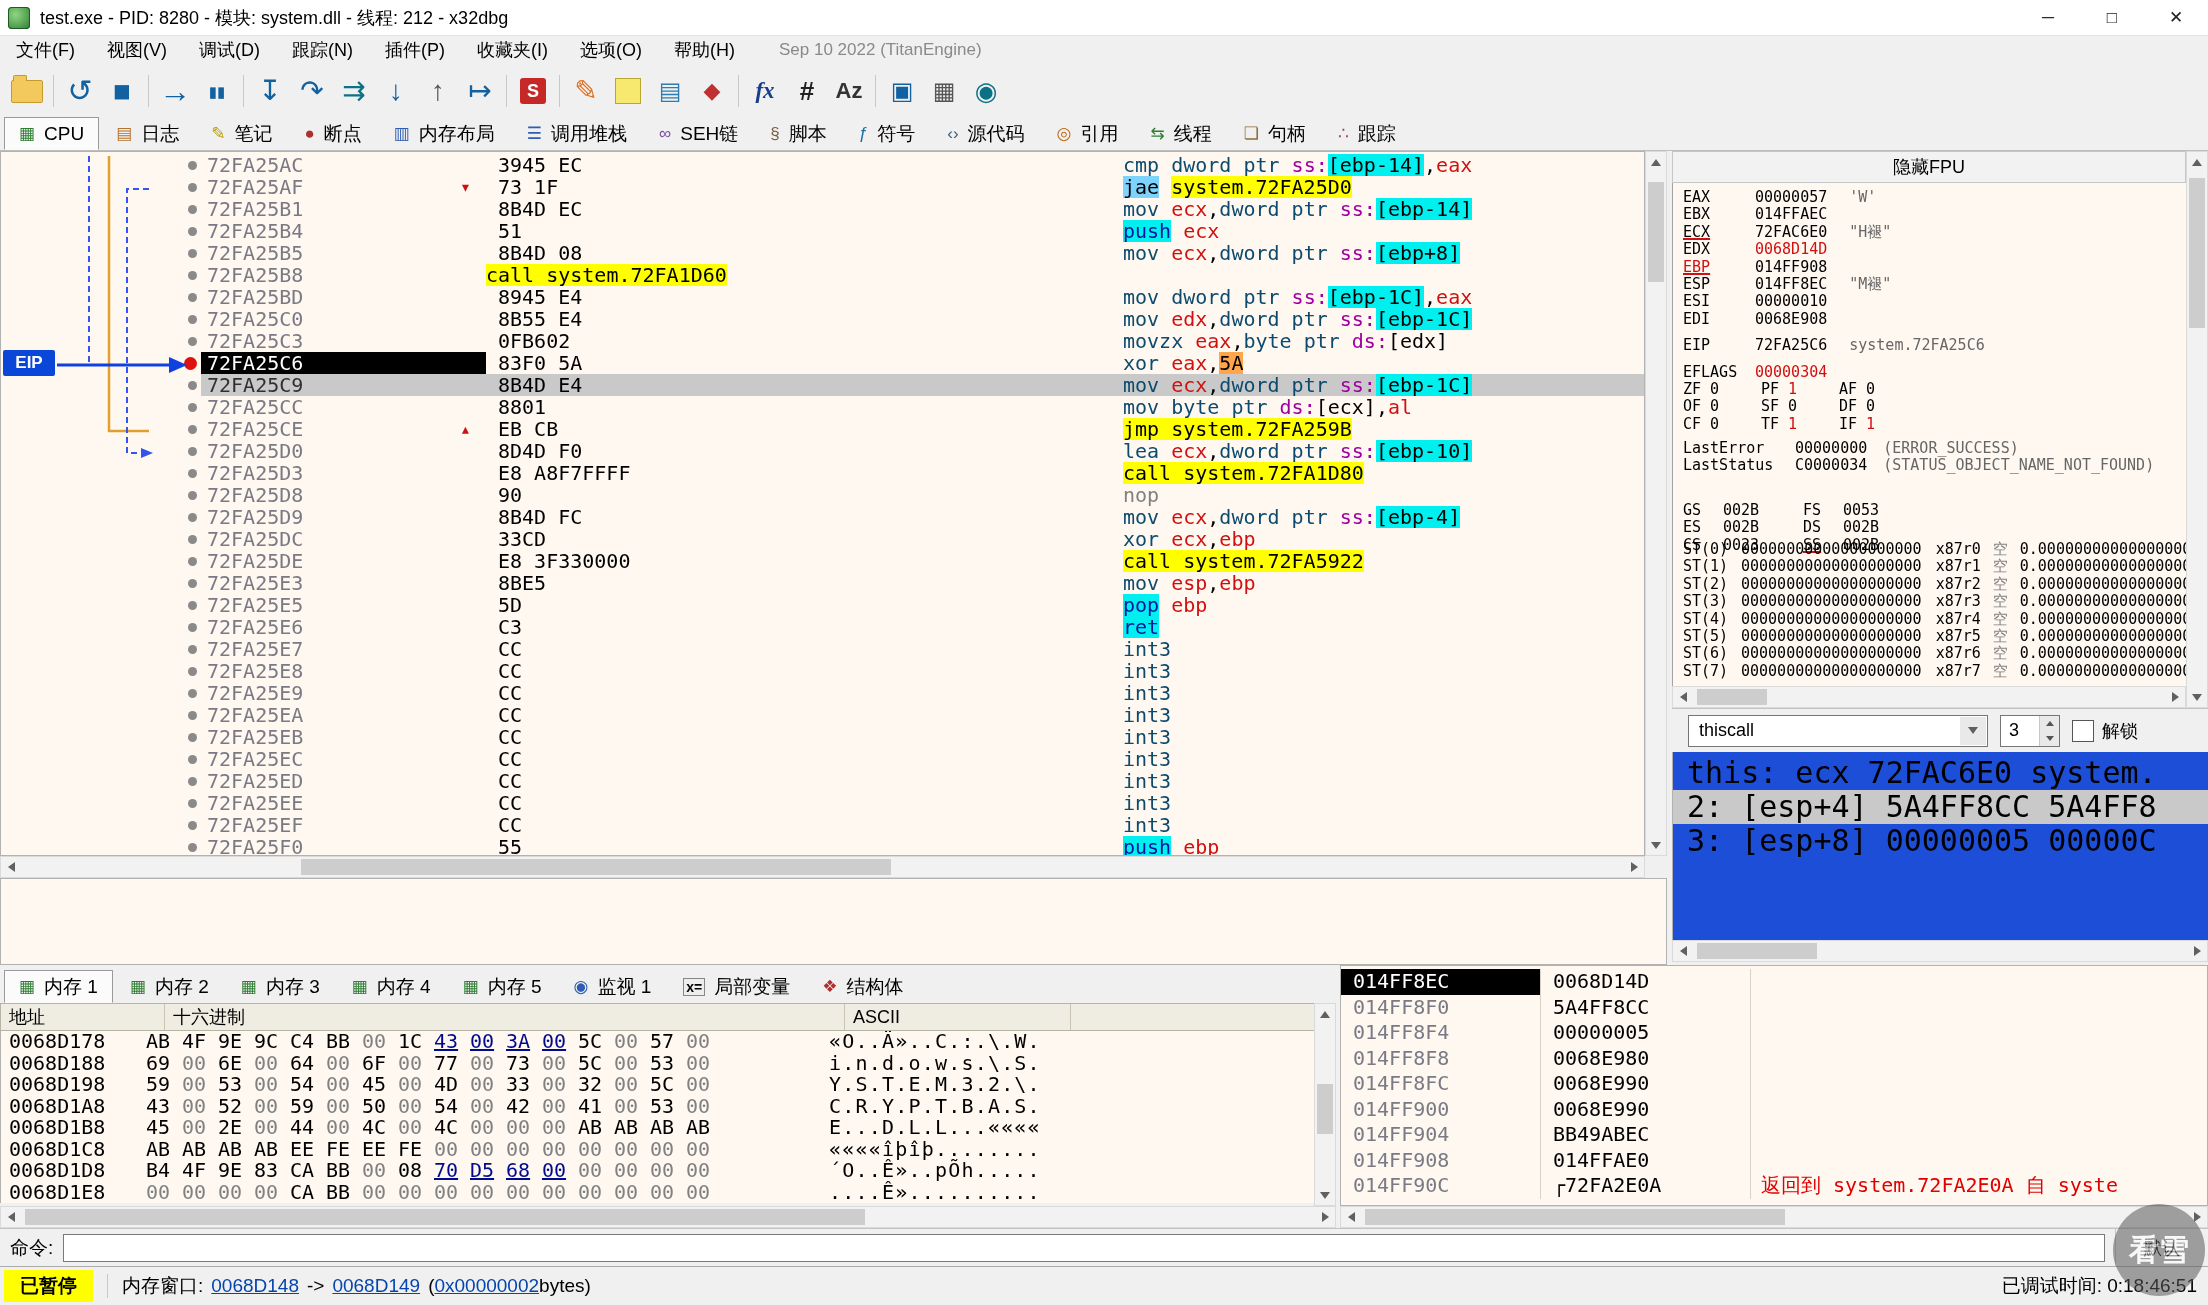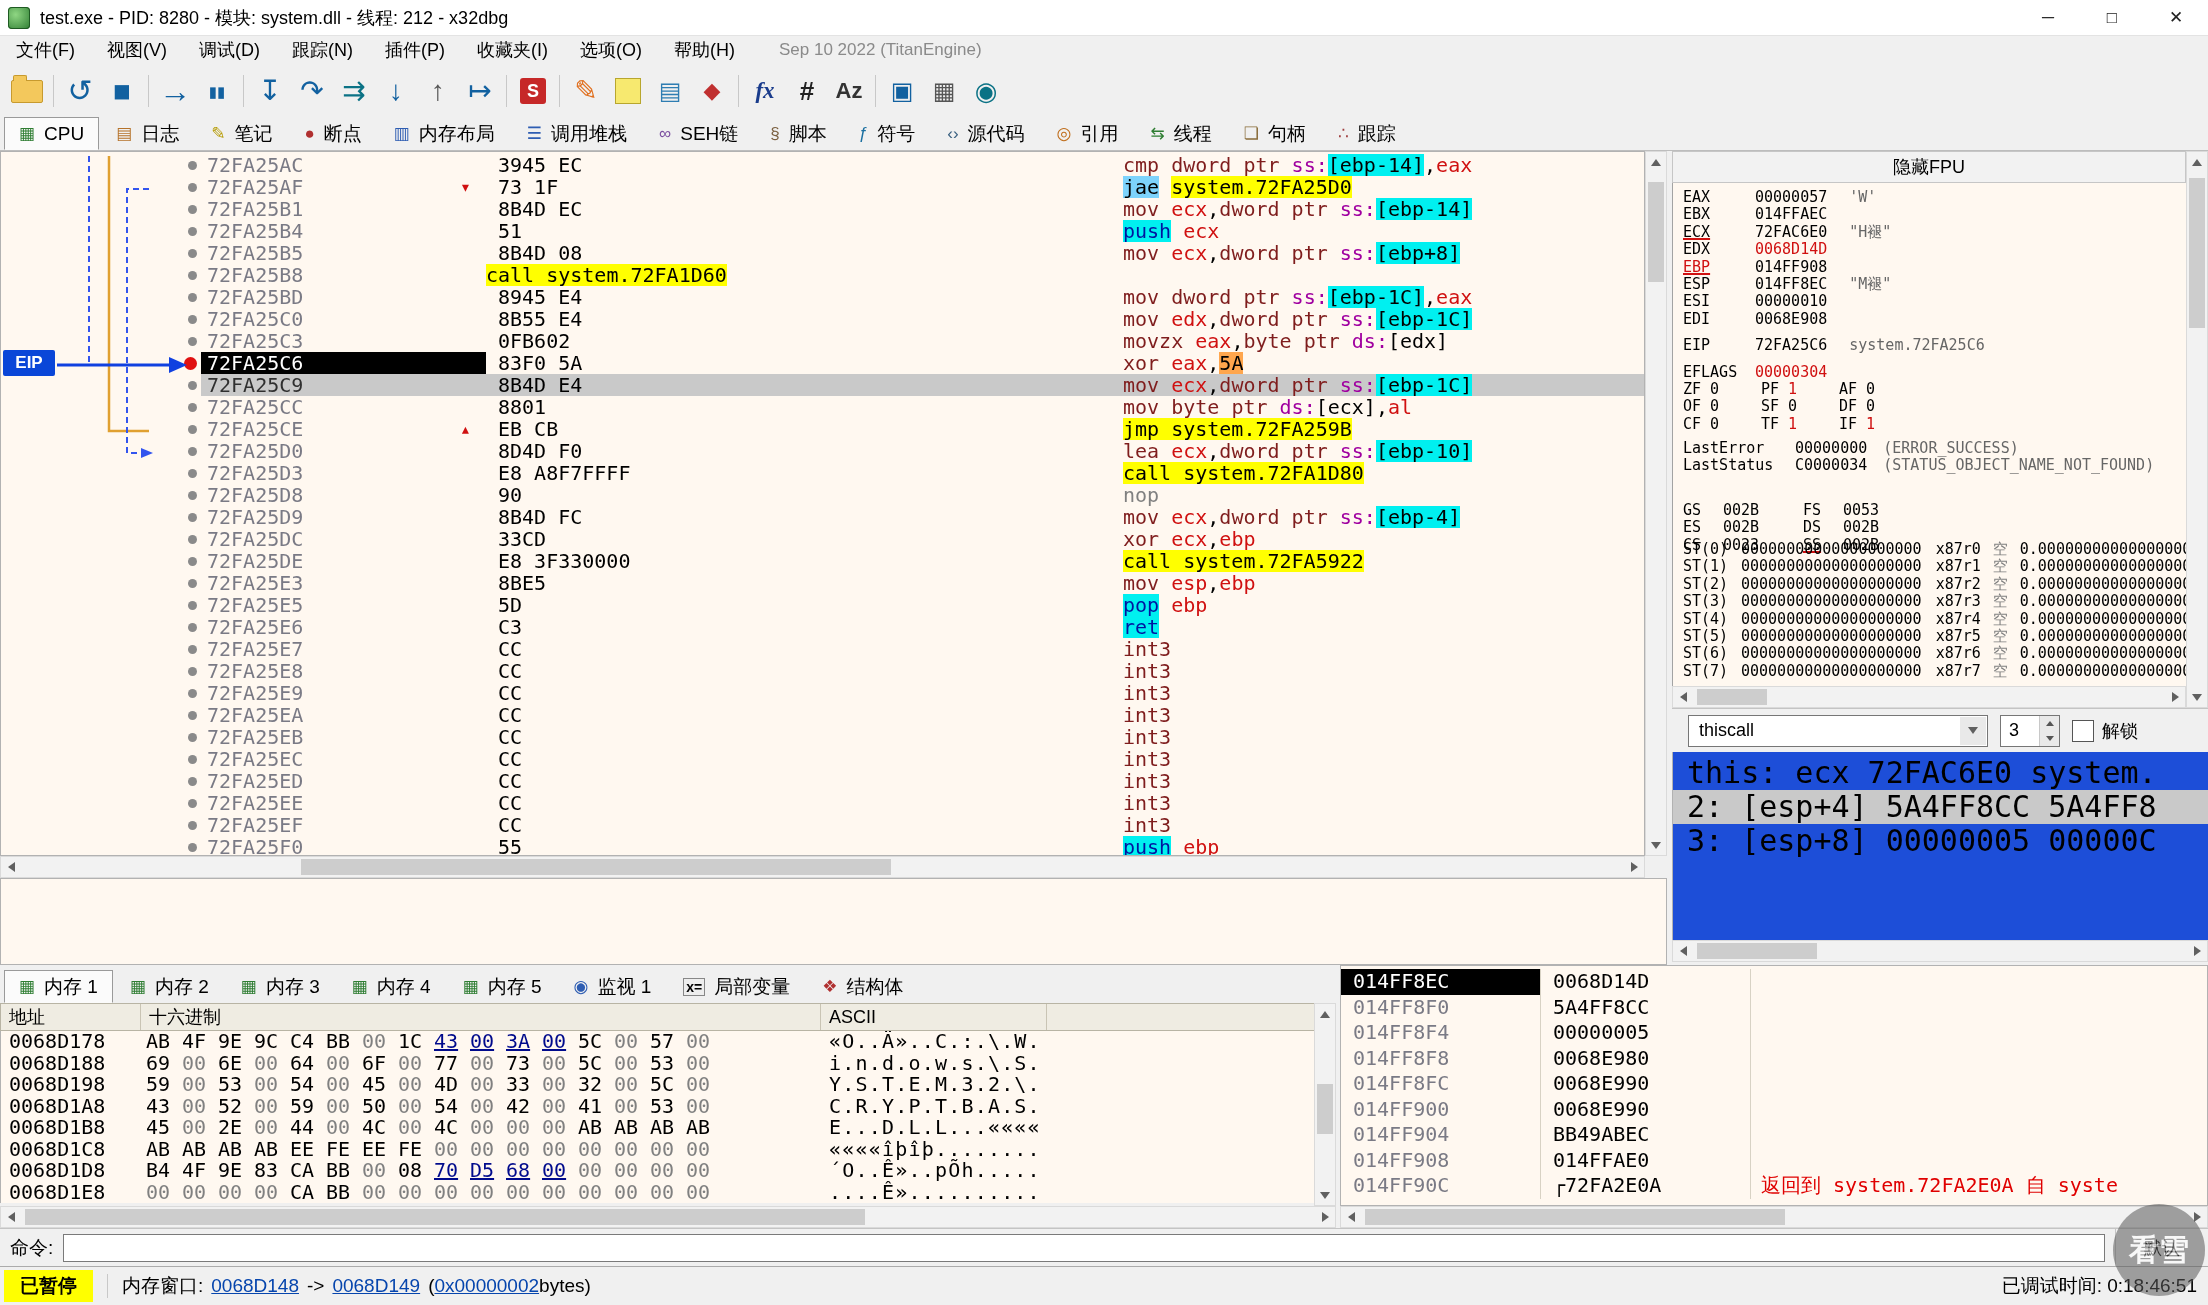--- a/index.html
+++ b/index.html
@@ -44,21 +44,21 @@
   .dg{width:200px;display:flex;justify-content:flex-end;align-items:center;padding-right:4px;box-sizing:border-box;}
   .dot{width:9px;height:9px;border-radius:50%;background:#8A8A8A;}
   .dot.red{width:13px;height:13px;background:#E01010;}
   .da{width:285px;padding-left:6px;color:#7A7A85;box-sizing:border-box;}
   .db{width:637px;padding-left:12px;box-sizing:border-box;position:relative;color:#000;}
   .dt{flex:1;overflow:hidden;}
   .drow.sel .da,.drow.sel .db,.drow.sel .dt{background:#C9C9C9;}
   .drow.sel .da{color:#303030;}
   .drow.eip .da{background:#000;color:#FFF;}
   .jmark{position:absolute;left:-26px;top:0;color:#D01010;font-size:18px;}
-  .tk-m{color:#7f1d1d;}
+  .tk-m{color:#0c4a6e;}
   .tk-r{color:#D01010;}
   .tk-s{color:#A000A0;}
   .tk-h{background:#00F0F0;color:#000;}
   .tk-y{background:#FFFF00;color:#000;}
   .tk-j{background:#7dd3fc;color:#000;}
   .tk-p{background:#00F0F0;color:#0015A0;}
   .tk-n{background:#FFA64D;color:#000;}
   .tk-g{color:#808080;}
   .jumps{position:absolute;left:0;top:2px;pointer-events:none;}
   .eiplabel{position:absolute;left:2px;top:198px;width:52px;height:26px;line-height:26px;text-align:center;background:#0A46D8;color:#FFF;font-weight:bold;font-size:17px;border-radius:2px;z-index:5;}
@@ -502,21 +502,21 @@
         <span class="i-locals">x=</span>
         <span class="tlabel">局部变量</span>
       </div>
       <div class="tab">
         <span class="ticon" style="color: rgb(176, 48, 48);">❖</span>
         <span class="tlabel">结构体</span>
       </div>
     </div>
 
   <div id="memhdr">
-    <span class="mhc" style="width:140px;">地址</span>
+    <span class="mhc" style="width:164px;">地址</span>
     <span class="mhc" style="width:680px;">十六进制</span>
     <span class="mhc" style="width:226px;">ASCII</span>
     <span style="flex:1;height:100%;"></span>
   </div>
   <div id="memrows">
       <div class="mrow">
         <span class="ma mono">0068D178</span>
         <span class="mh">
           <span class="byte">AB</span>
           <span class="byte">4F</span>

